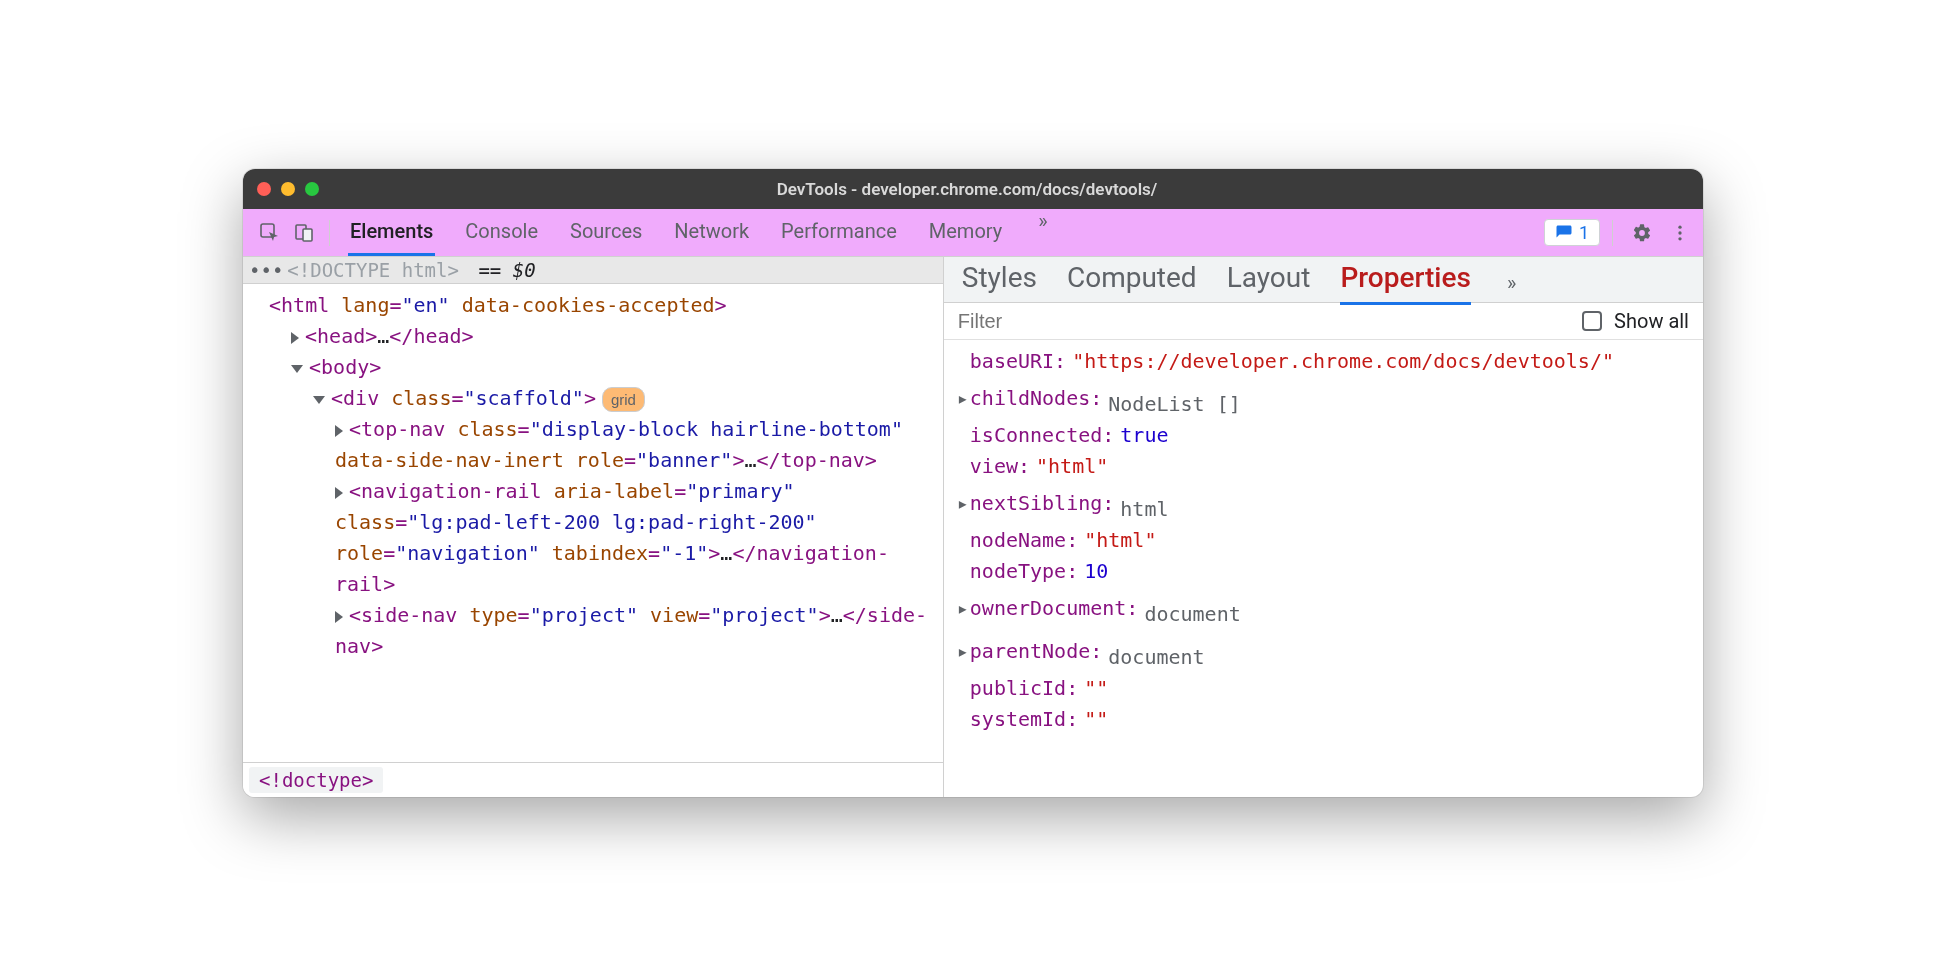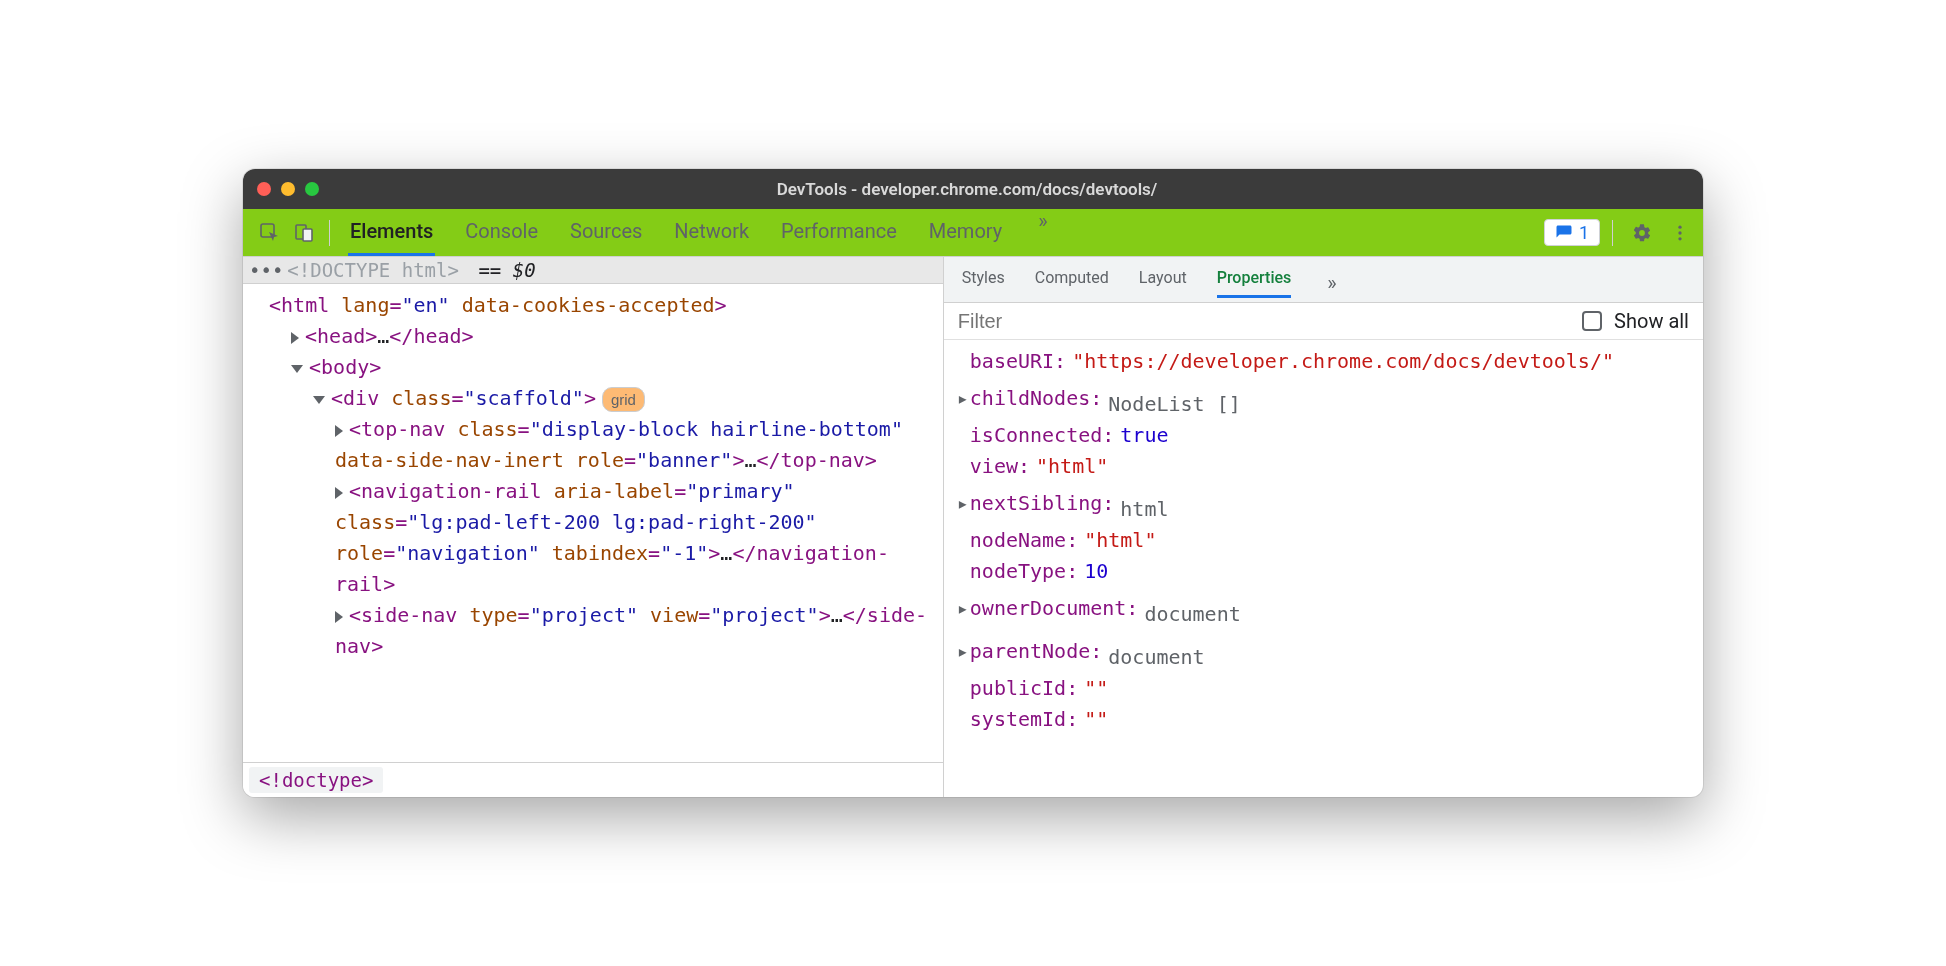--- a/index.html
+++ b/index.html
@@ -33,21 +33,21 @@
   .tl-close { background: #ff5f57; }
   .tl-min   { background: #febc2e; }
   .tl-max   { background: #28c840; }
   .title { position: absolute; left: 0; right: 12px; text-align: center; font-weight: 600; pointer-events:none;}
   
   .toolbar {
     display: flex;
     align-items: center;
     height: 48px;
     border-bottom: 1px solid #d0d0d0;
-    background: #84cc16;
+    background: #f0abfc;
     padding: 0 6px 0 10px;
     font-size: 18px;
     color: #333;
   }
   .tb-iconbtn {
     width: 34px; height: 34px; display:flex; align-items:center; justify-content:center;
     color:#5f6368; border-radius:4px;
   }
   .vdiv { width:1px; height:26px; background:#cfcfcf; margin:0 8px; }
   .tabs { display:flex; align-items:stretch; height:100%; gap: 28px; padding-left: 10px;}
@@ -106,22 +106,22 @@
   .crumbs span{
     display:inline-block; background:#f1f3f4; color:#881280;
     font-family: Menlo, Consolas, monospace; font-size:19px;
     padding:2px 10px; border-radius:3px;
   }
   
   .subtabs{
     display:flex; align-items:center; gap:30px; padding: 6px 12px 0 18px;
     border-bottom:1px solid #d0d0d0; background:#f1f3f4; height:46px;
   }
-  .subtab{ font-size:16px; color:#5f6368; padding-bottom:8px; border-bottom:3px solid transparent;}
-  .subtab.active{ color:#15803d; border-bottom-color:#1a73e8; font-weight:500;}
+  .subtab{ font-size:28px; color:#5f6368; padding-bottom:8px; border-bottom:3px solid transparent;}
+  .subtab.active{ color:#b91c1c; border-bottom-color:#1a73e8; font-weight:500;}
   .filterbar{
     display:flex; align-items:center; padding:6px 14px;
     border-bottom:1px solid #e0e0e0; gap:12px;
   }
   .filterbar input{
     flex:1; border:none; outline:none; font-size:20px; color:#5f6368;
     background:transparent;
   }
   .checkbox{
     width:20px;height:20px;border:2px solid #5f6368;border-radius:4px;

